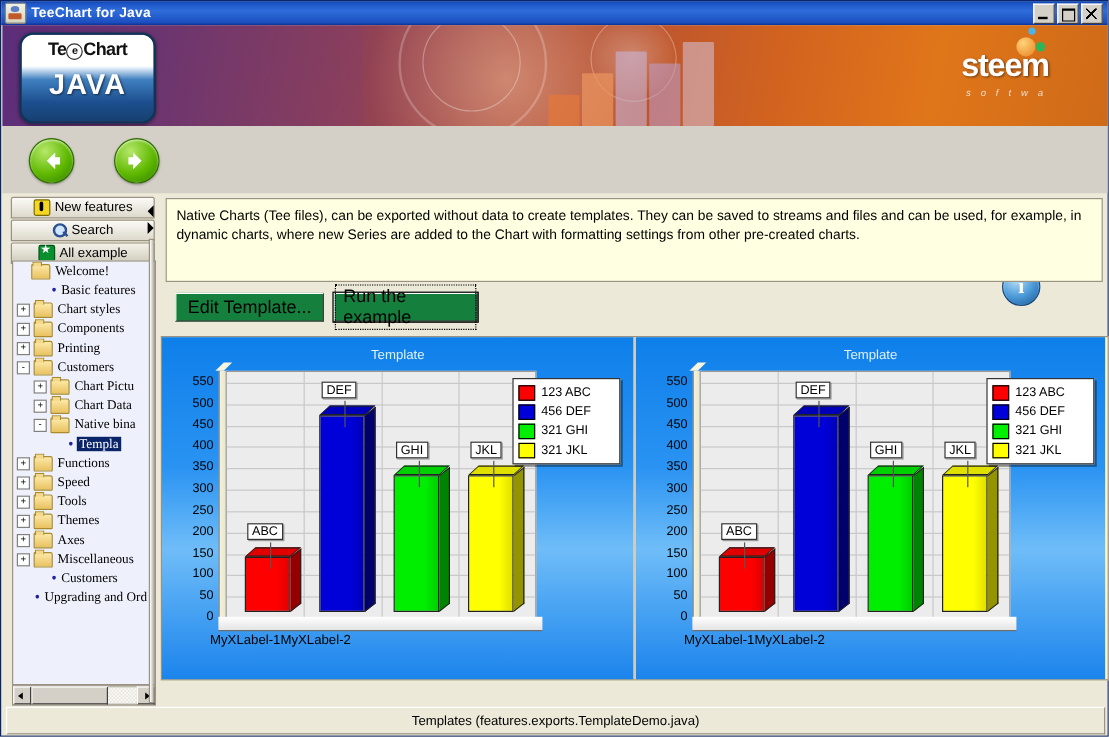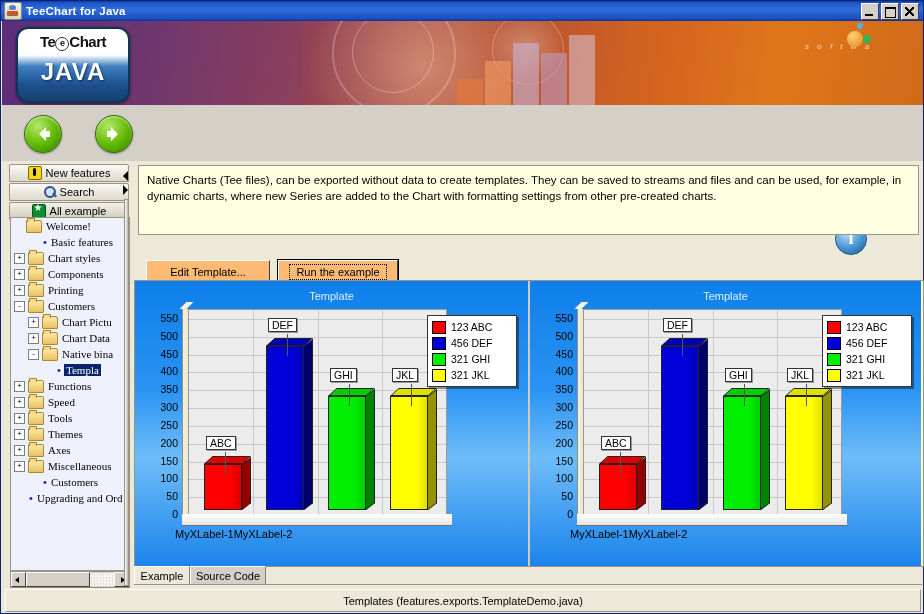--- a/index.html
+++ b/index.html
@@ -131,24 +131,24 @@
   .sp-up{top:2px;border-top:5px solid transparent;border-bottom:5px solid transparent;border-right:5px solid #000;}
   .sp-dn{top:16px;border-top:5px solid transparent;border-bottom:5px solid transparent;border-left:5px solid #000;}
   .sp-bar{position:absolute;left:3px;top:30px;width:3px;height:385px;
     background:linear-gradient(to right,#fff,#b8b4a8);border:1px solid #9a9383;}
 
   
   .desc{position:absolute;left:137px;top:164px;width:781px;height:70px;
     background:#ffffe1;border:1px solid #9a9383;padding:6px 8px;box-sizing:border-box;
     font-size:11.5px;color:#000;line-height:16px;}
   .btnrow{position:absolute;left:137px;top:243px;width:781px;height:28px;}
-  .btn{position:absolute;top:16px;height:22px;background:#fdba74;
+  .btn{position:absolute;top:0;height:22px;background:#15803d;
     border-top:1px solid #fff;border-left:1px solid #fff;
     border-right:1px solid #404040;border-bottom:1px solid #404040;
-    font-size:11px;color:#000;cursor:pointer;
+    font-size:15px;color:#000;cursor:pointer;
     display:flex;align-items:center;justify-content:center;}
   .btn .inner{border:1px dotted #000;padding:1px 6px;}
   .btn-edit{left:8px;width:122px;}
   .btn-run{left:140px;width:118px;outline:1px solid #000;}
 
   .chartarea{position:absolute;left:133px;top:279px;width:788px;height:285px;
     border:1px solid #9a9383;background:#fef9c3;display:flex;}
   .chartpane{width:393px;height:100%;position:relative;
     background:linear-gradient(to bottom,#0e7fea 0%,#2a93f2 38%,#6fbdf8 62%,#1b84ec 100%);}
   .chartpane.two{border-left:2px solid #cfcbbf;width:391px;}
@@ -231,20 +231,21 @@
     <div class="logo">
       <div class="l1">Te<span class="e">e</span>Chart</div>
       <div class="l2">JAVA</div>
     </div>
     <div class="steema">
       <div class="dots">
         <i style="left:12px;top:0;width:6px;height:6px;background:#49b4e8;"></i>
         <i style="left:2px;top:8px;width:16px;height:16px;background:radial-gradient(circle at 35% 30%,#ffd27a,#e8821f);"></i>
         <i style="left:18px;top:12px;width:8px;height:8px;background:#2fb457;"></i>
       </div>
+      <div class="s1">steem</div>
       <div class="s2">s o f t w a</div>
     </div>
   </div>
 
   <div class="toolbar">
     <div class="navbtn navback">
       <svg width="22" height="20" viewBox="0 0 22 20">
         <path d="M14 3 L7 10 L14 17 L14 13 L18 13 L18 7 L14 7 Z" fill="#ffffff"></path>
       </svg>
     </div>
@@ -550,23 +551,15 @@
             <span>321 GHI</span>
           </div>
           <div class="lgrow">
             <span class="lgbox" style="background:#ffff00"></span>
             <span>321 JKL</span>
           </div>
         </div>
       </div>
     </div>
 
-  <div class="tabrow">
-    <div class="tab tab-ex sel">
-      <span>Example</span>
-    </div>
-    <div class="tab tab-sc">
-      <span>Source Code</span>
-    </div>
-  </div>
 
   <div class="status">Templates  (features.exports.TemplateDemo.java)</div>
 </div>
 
 </body></html>

